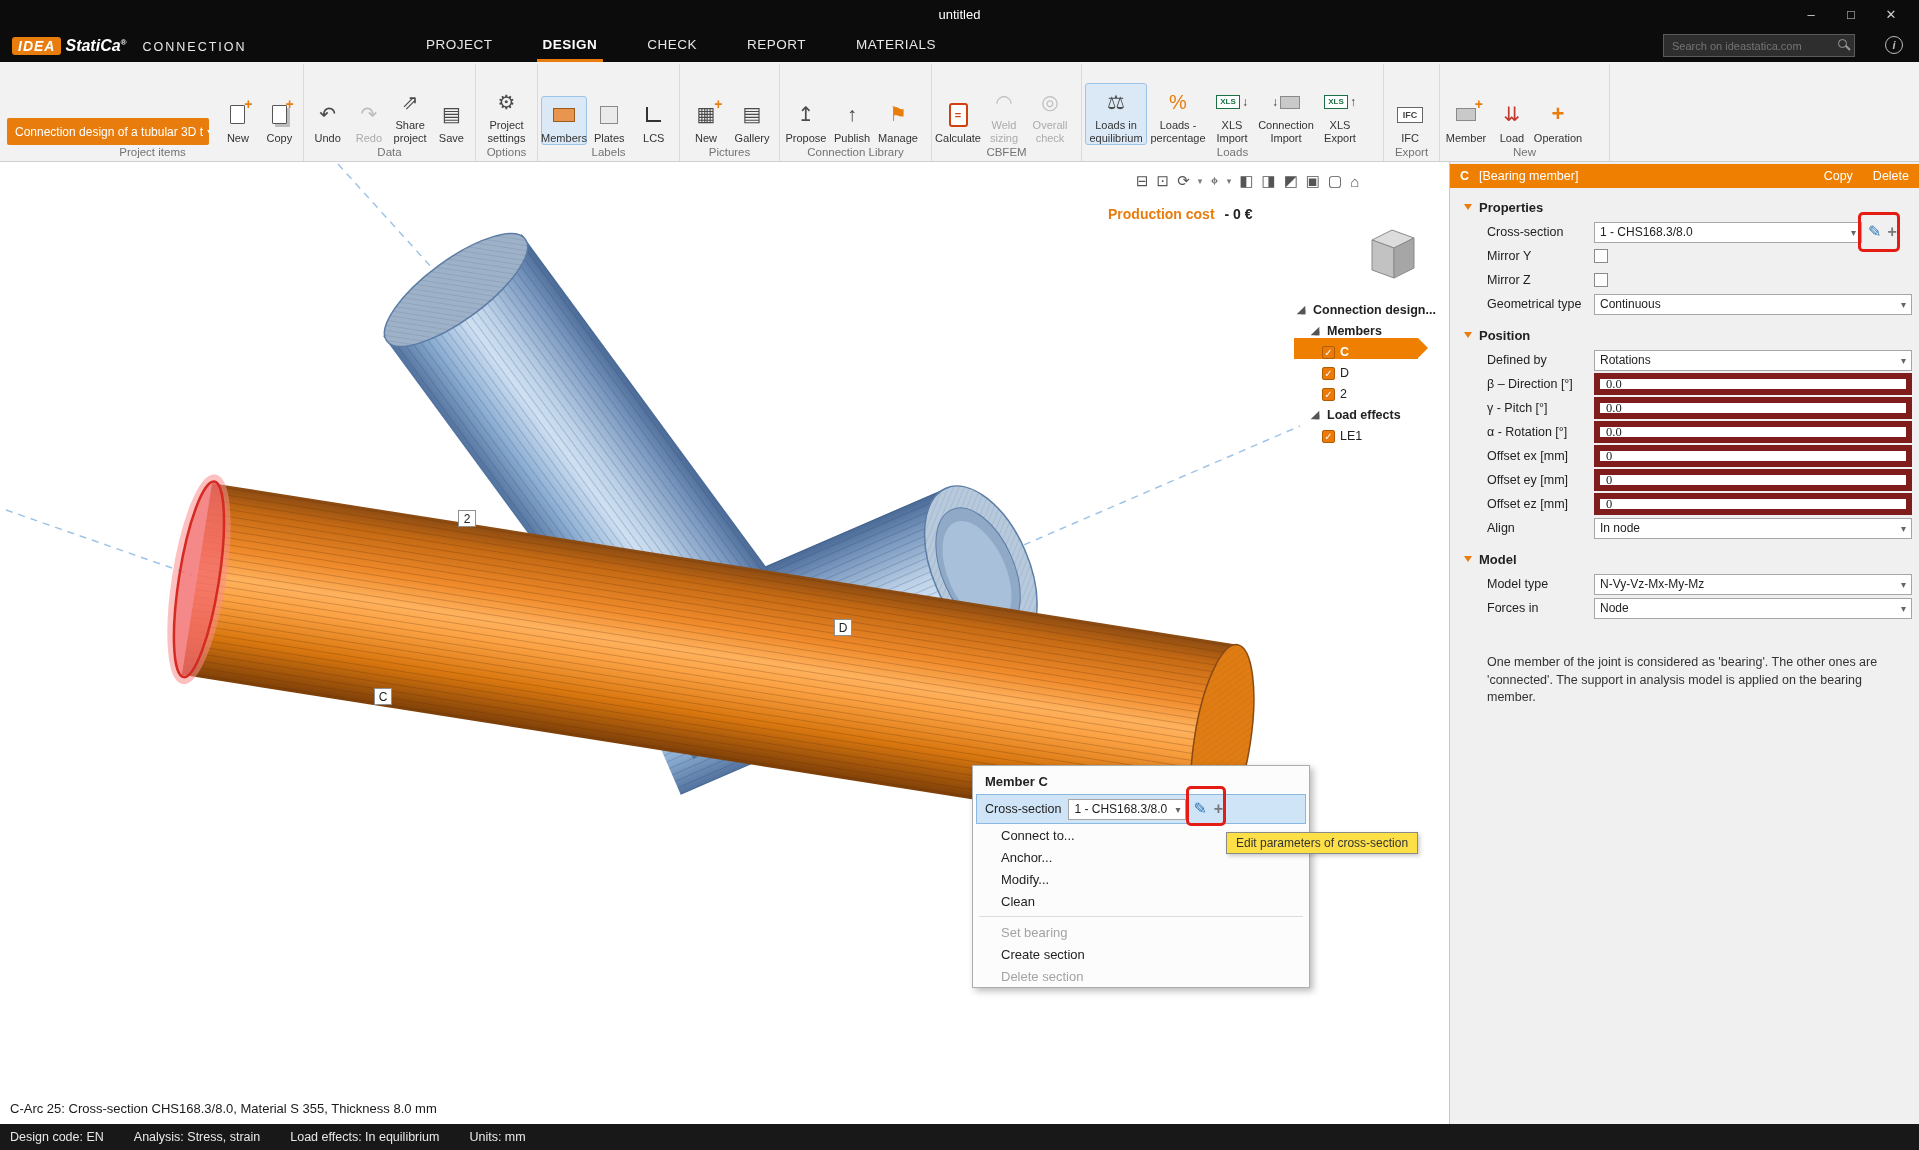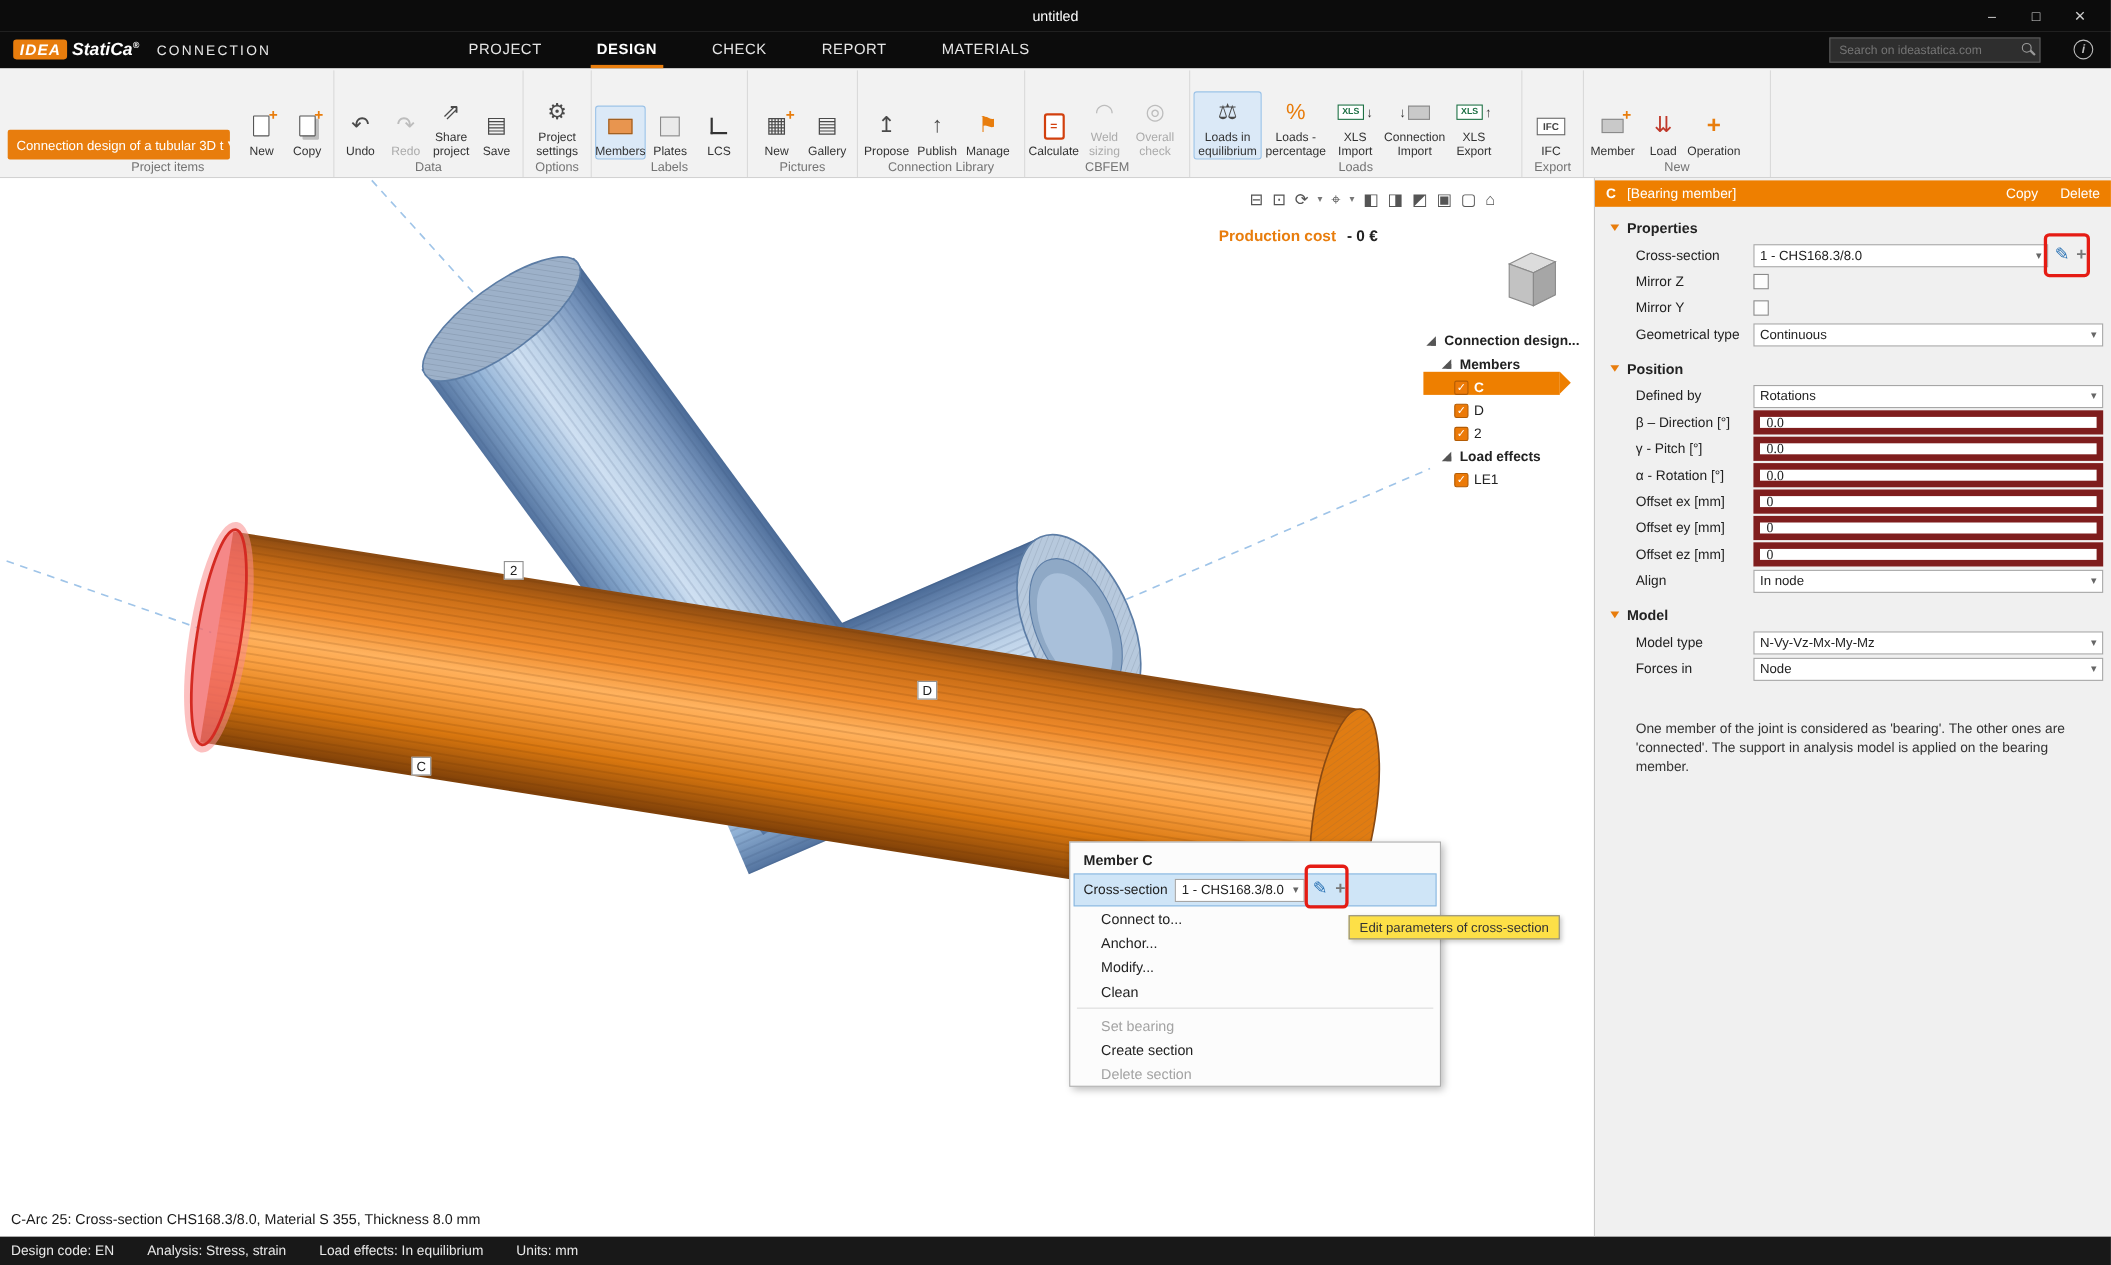--- a/index.html
+++ b/index.html
@@ -569,27 +569,27 @@
         <span class="selbox cs">
           <span>1 - CHS168.3/8.0</span>
           <span class="caret">▾</span>
         </span>
         <span class="pencil">✎</span>
         <span class="plusbtn">+</span>
       </span>
       <span class="hl" style="left:408px;top:-8px;width:42px;height:40px"></span>
     </div>
     <div class="prow">
+      <span class="plabel">Mirror Y</span>
+      <span class="pctrl">
+          <span class="pcheck"></span>
+        </span>
+    </div>
+    <div class="prow">
       <span class="plabel">Mirror Z</span>
-      <span class="pctrl">
-          <span class="pcheck"></span>
-        </span>
-    </div>
-    <div class="prow">
-      <span class="plabel">Mirror Y</span>
       <span class="pctrl">
           <span class="pcheck"></span>
         </span>
     </div>
     <div class="prow">
       <span class="plabel">Geometrical type</span>
       <span class="pctrl">
         <span class="selbox full">
           <span>Continuous</span>
           <span class="caret">▾</span>

